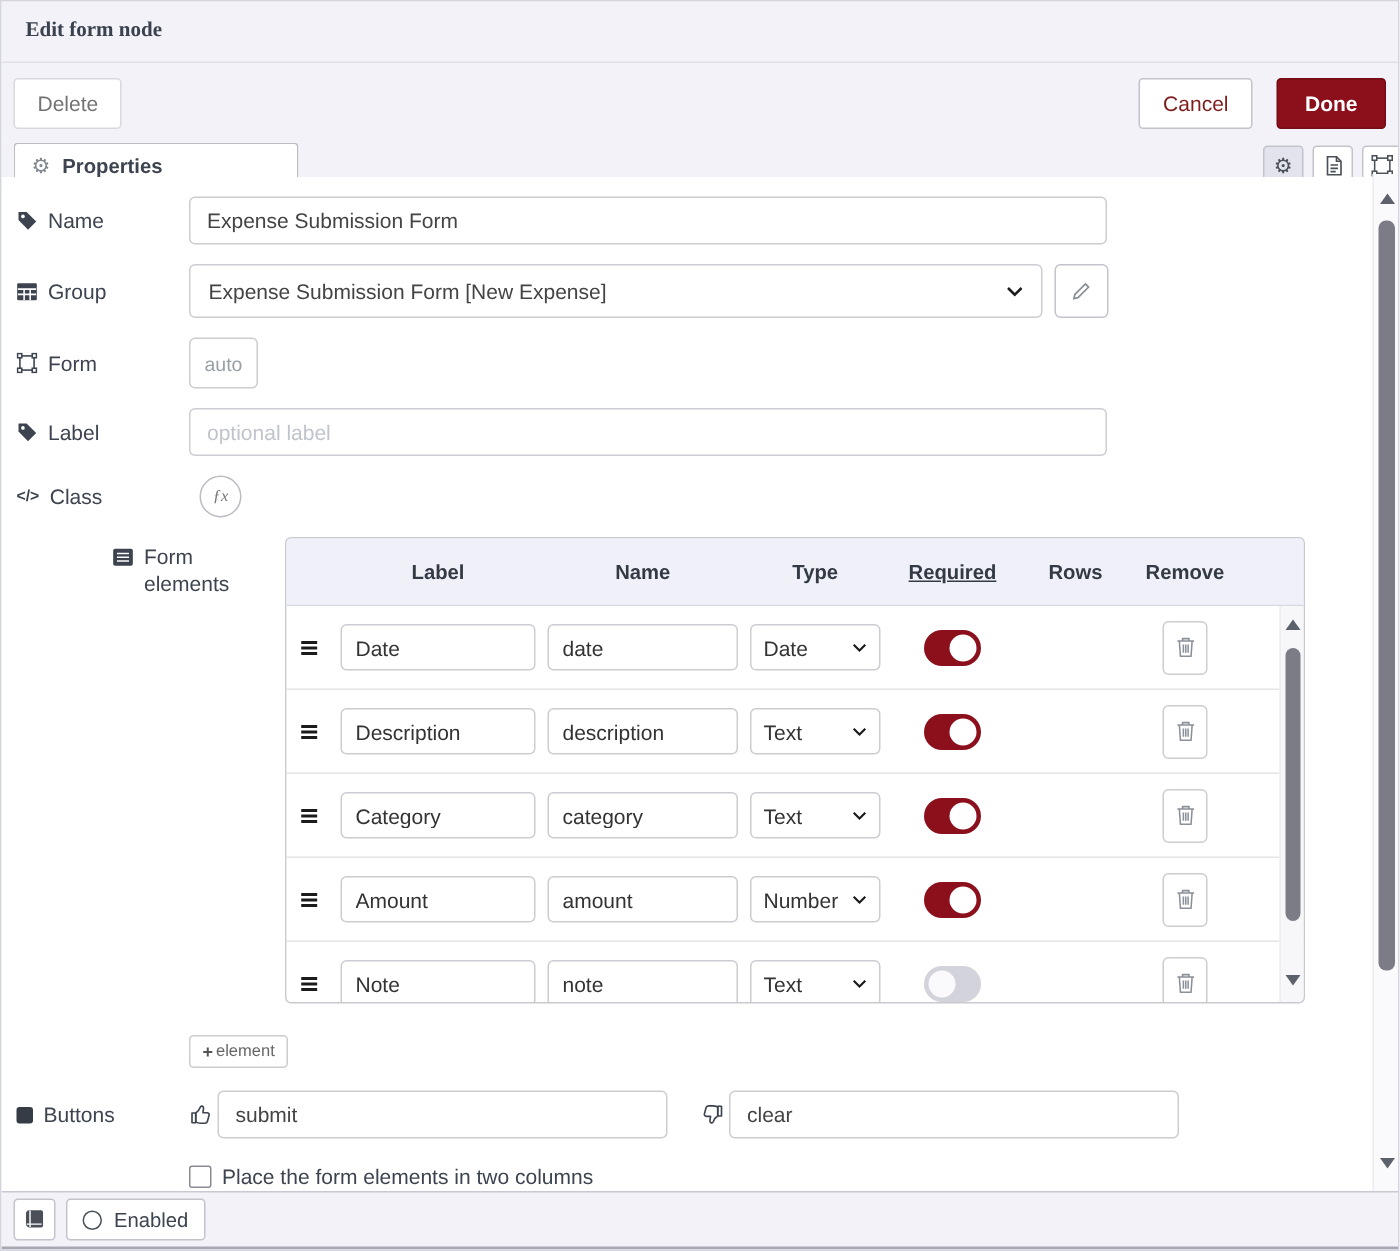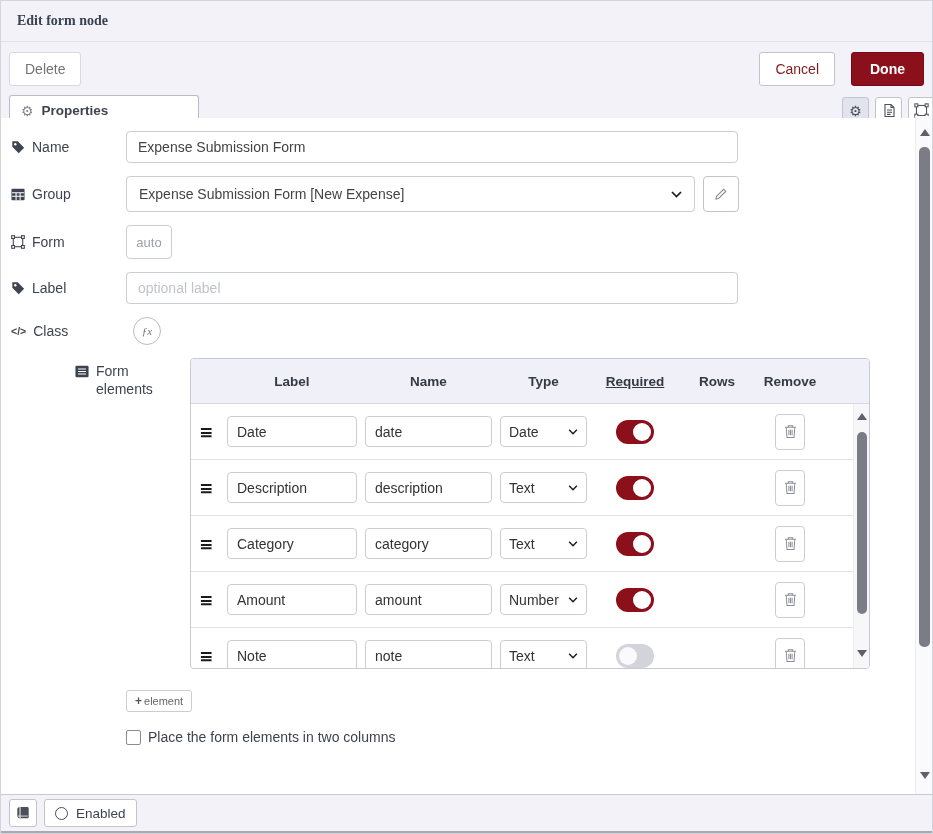--- a/index.html
+++ b/index.html
@@ -444,20 +444,41 @@
       </div>
     </div>
 
     
     <button class="add-el">
       <b>+</b>
       <span>element</span>
     </button>
 
     
+    <div class="frow buttons-row">
+      <div class="flabel">
+        <span class="sq-ic"></span>
+        <span class="txt">Buttons</span>
+      </div>
+      <span class="thumb-ic">
+        <svg width="16" height="16" viewBox="0 0 16 16" fill="none" stroke="#3d4450" stroke-width="1.1" stroke-linejoin="round">
+          <path d="M2 7h2.5v6.5H2z"></path>
+          <path d="M4.5 12.9c1 .6 2 .9 3.2.9h2.9c.8 0 1.5-.5 1.7-1.3l1.1-4.1c.2-.8-.4-1.6-1.2-1.6H9.3c0-1 .4-2.1.4-3.1 0-1.4-1.7-1.8-2.2-.5C7 4.6 6 6.2 4.5 7z"></path>
+        </svg>
+      </span>
+      <input class="input btn-input" value="submit" style="">
+      <span class="gap18"></span>
+      <span class="thumb-ic">
+        <svg width="16" height="16" viewBox="0 0 16 16" fill="none" stroke="#3d4450" stroke-width="1.1" stroke-linejoin="round" transform="rotate(180)">
+          <path d="M2 7h2.5v6.5H2z"></path>
+          <path d="M4.5 12.9c1 .6 2 .9 3.2.9h2.9c.8 0 1.5-.5 1.7-1.3l1.1-4.1c.2-.8-.4-1.6-1.2-1.6H9.3c0-1 .4-2.1.4-3.1 0-1.4-1.7-1.8-2.2-.5C7 4.6 6 6.2 4.5 7z"></path>
+        </svg>
+      </span>
+      <input class="input btn-input" value="clear" style="">
+    </div>
 
     
     <div class="cb-row">
       <span class="cb"></span>
       <span class="cb-label">Place the form elements in two columns</span>
     </div>
   </div>
 
   <div class="sb sb-outer">
     <span class="tri tri-up" style="top:13px;left:3.5px;"></span>

